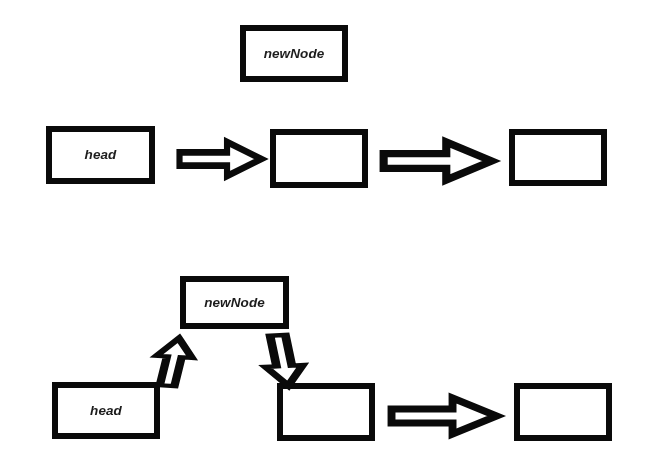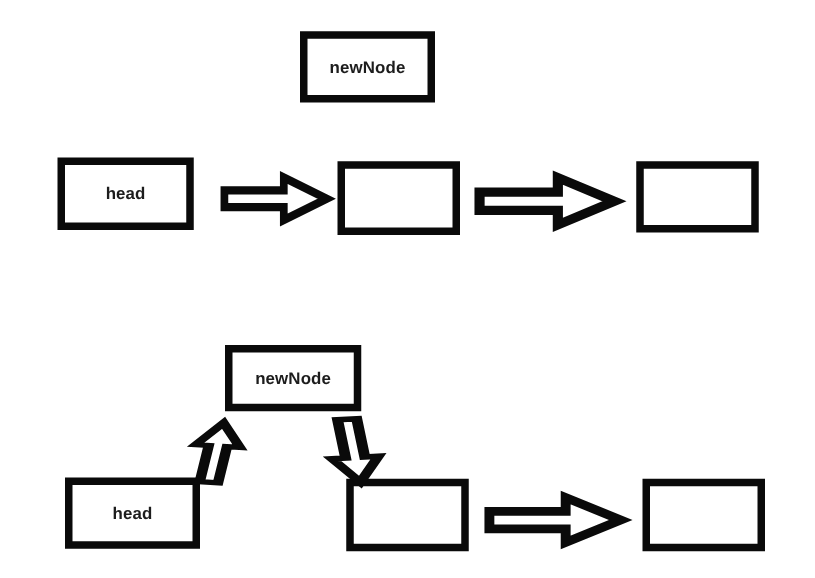--- a/index.html
+++ b/index.html
@@ -22,20 +22,21 @@
     height: 462px;
   }
   .node-box {
     position: absolute;
     box-sizing: border-box;
     border: 6px solid #0a0a0a;
     background: #ffffff;
     display: flex;
     align-items: center;
     justify-content: center;
+    font-style: italic;
   }
   .node-label {
     font-size: 13.5px;
     font-weight: bold;
     color: #1d1d1d;
     letter-spacing: 0.1px;
     line-height: 1;
     white-space: nowrap;
   }
   .arrow {

